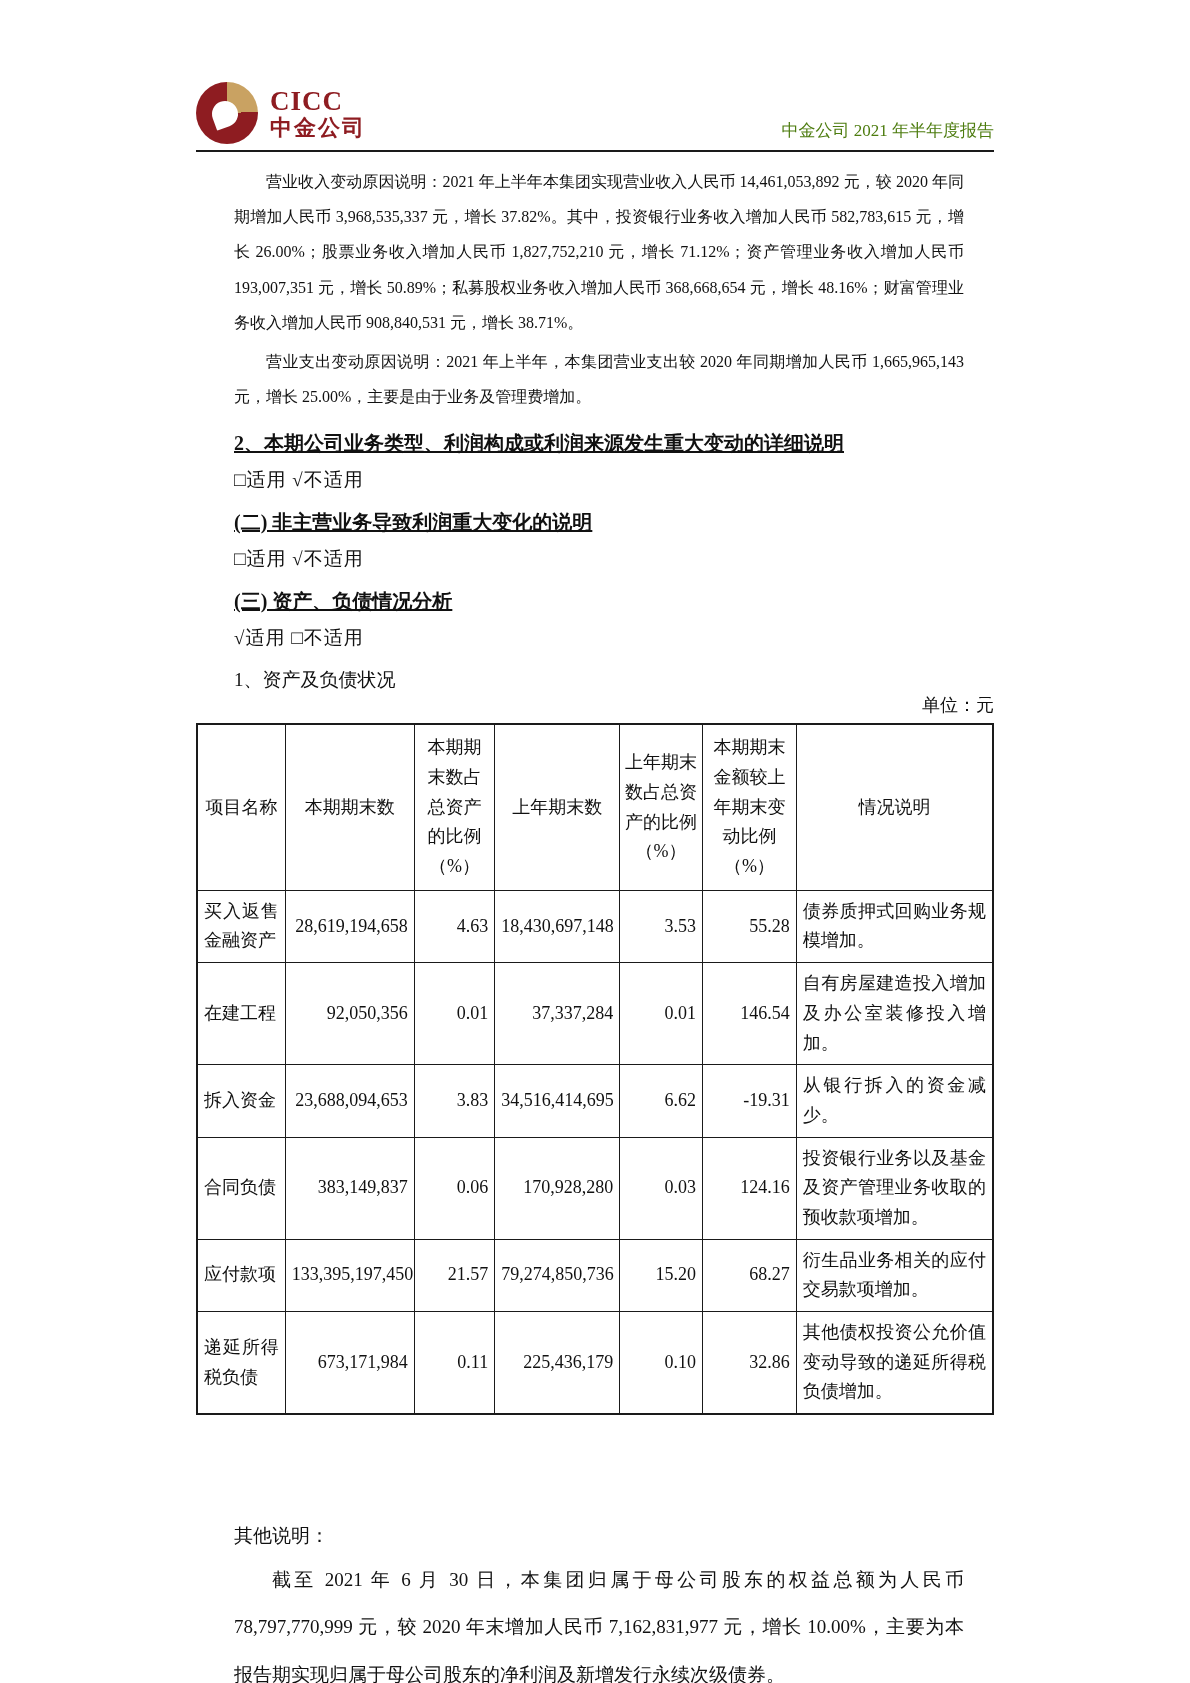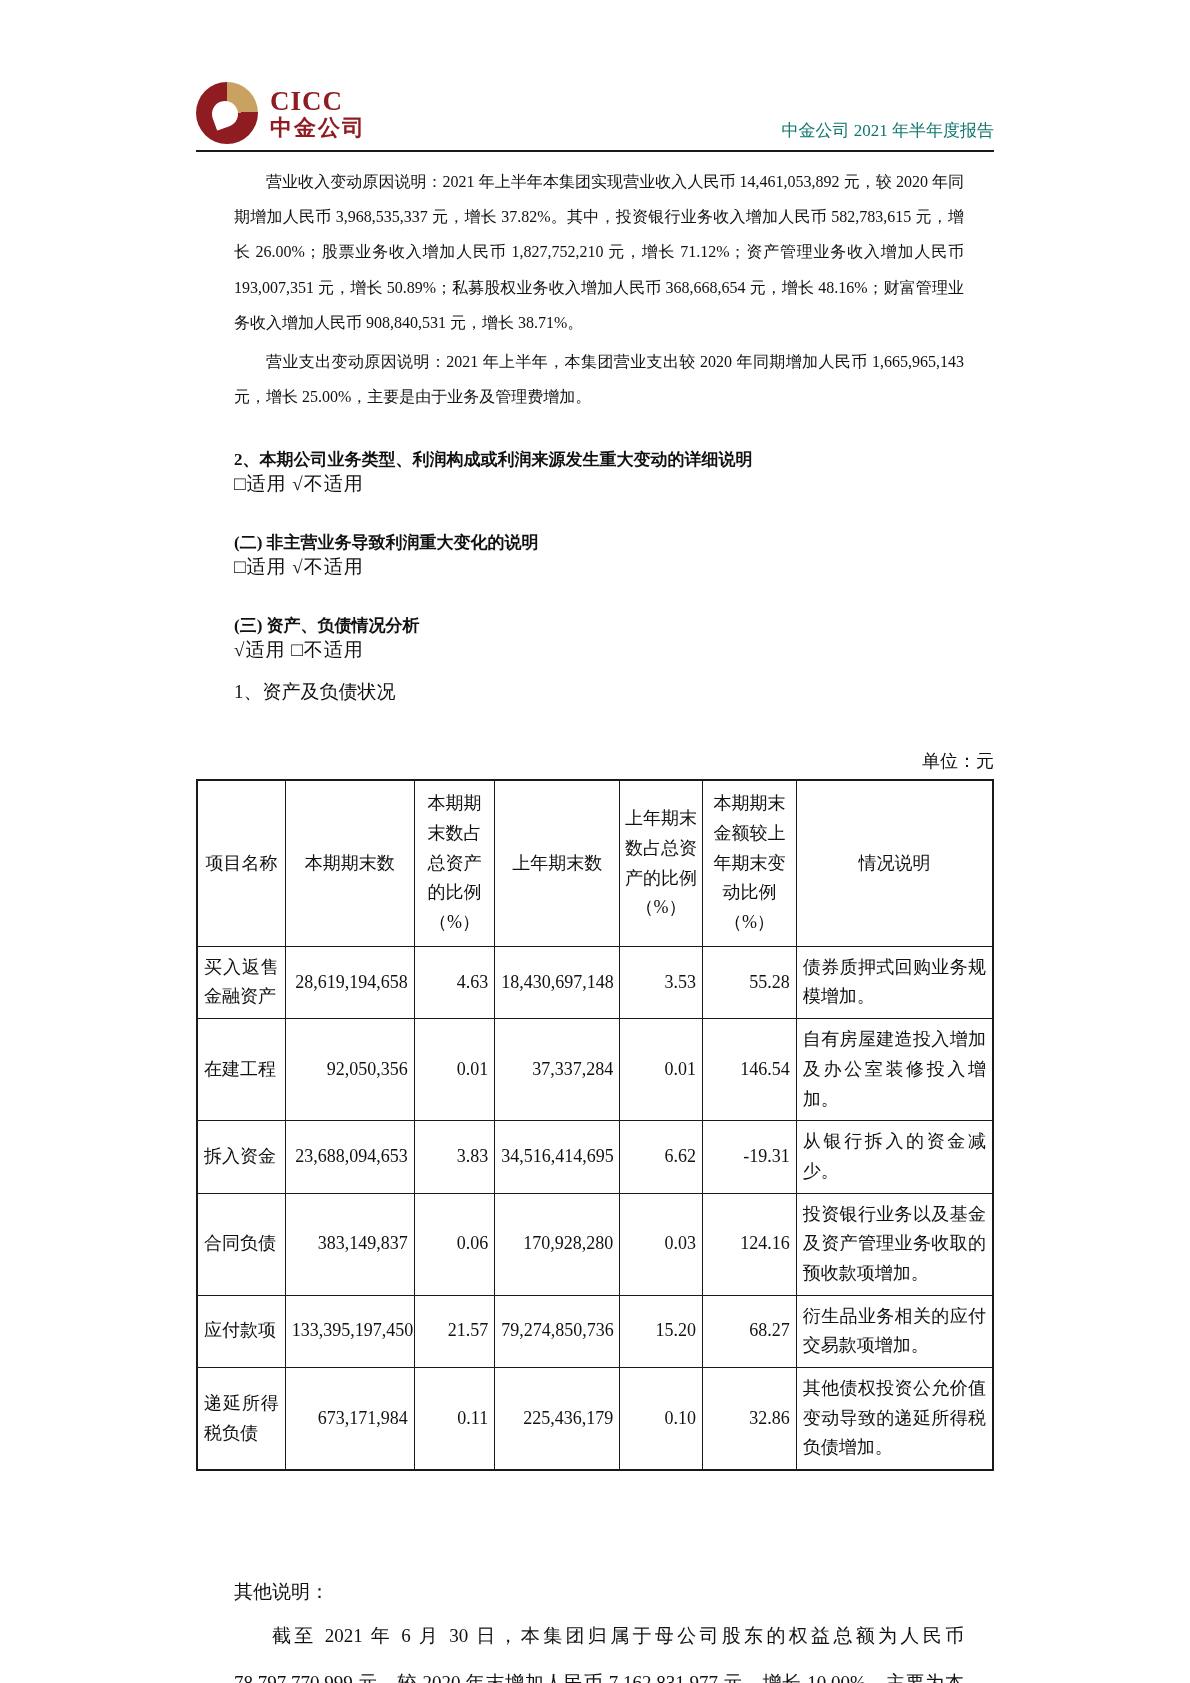--- a/index.html
+++ b/index.html
@@ -24,35 +24,35 @@
     position:relative; flex:0 0 auto;
   }
   .logo-mark::before {
     content:""; position:absolute; left:26%; top:30%; width:42%; height:42%;
     background:#fff; border-radius:50% 50% 50% 4%;
     transform:rotate(-20deg);
   }
   .brand-text { line-height:1.05; color:#8e1c21; font-weight:bold; }
   .brand-en { font-size:27px; letter-spacing:1px; }
   .brand-zh { font-size:22px; letter-spacing:2px; }
-  .report-title { font-size:17px; color:#0f766e; padding-bottom:2px; }
+  .report-title { font-size:17px; color:#4d7c0f; padding-bottom:2px; }
 
   
   .text-col { margin:0 30px 0 38px; }
   .para {
     font-size:16px; line-height:2.2; text-align:justify; text-indent:2em;
     margin-top:4px;
   }
   .para.first { margin-top:12px; }
-  .sec-heading { font-size:17px; font-weight:bold; margin-top:34px; }
-  .applicability { font-size:19px; letter-spacing:1px; }
+  .sec-heading { font-size:20px; font-weight:bold; margin-top:16px;text-decoration:underline; }
+  .applicability { font-size:19px; margin-top:10px; letter-spacing:1px; }
   .sub-heading { font-size:19px; font-weight:normal; margin-top:16px; }
 
   
-  .unit-row { text-align:right; font-size:18px; margin-top:44px; }
+  .unit-row { text-align:right; font-size:18px; }
   table.asset {
     width:100%; border-collapse:collapse; table-layout:fixed;
     margin-top:6px; font-size:18px;
   }
   table.asset th, table.asset td {
     border:1px solid #1a1a1a; vertical-align:middle;
     padding:6px 6px; line-height:1.65;
   }
   table.asset { border:2px solid #1a1a1a; }
   table.asset th { font-weight:normal; text-align:center; padding:8px 4px; }

